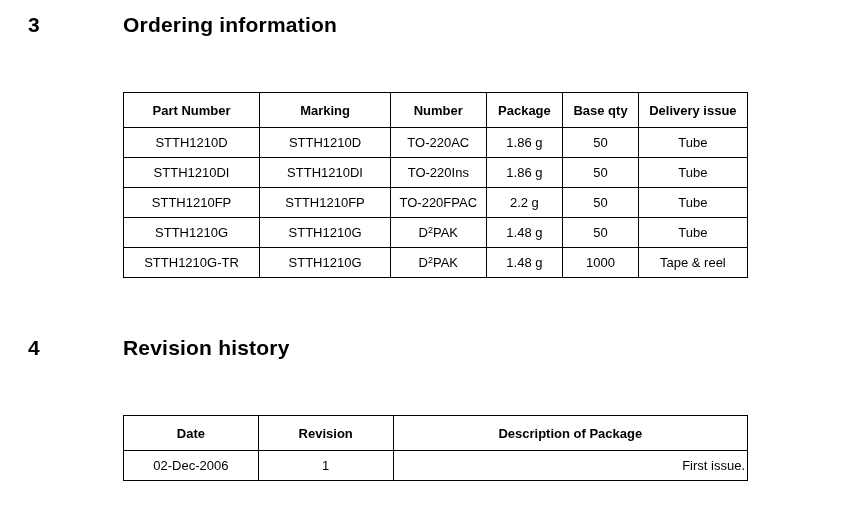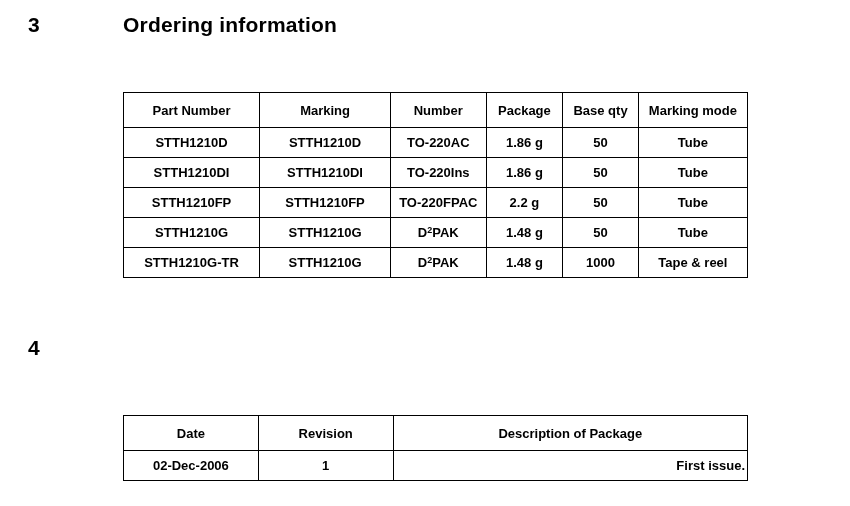--- a/index.html
+++ b/index.html
@@ -44,21 +44,21 @@
     vertical-align: middle;
     padding: 0 2px;
     overflow: hidden;
     white-space: nowrap;
   }
   table.doc-table th {
     font-weight: bold;
     height: 34px;
   }
   table.doc-table td {
-    font-weight: bold;
+    font-weight: normal;
     height: 29px;
   }
   table.doc-table td.align-left {
     text-align: right;
     padding-left: 6px;
   }
   sup {
     font-size: 9px;
     line-height: 0;
     position: relative;
@@ -100,21 +100,21 @@
         <col class="c4">
         <col class="c5">
     </colgroup>
     <thead>
         <tr>
           <th>Part Number</th>
           <th>Marking</th>
           <th>Number</th>
           <th>Package</th>
           <th>Base qty</th>
-          <th>Marking mode</th>
+          <th>Delivery issue</th>
         </tr>
       </thead>
     <tbody>
         <tr>
           <td>STTH1210D</td>
           <td>STTH1210D</td>
           <td>TO-220AC</td>
           <td>1.86 g</td>
           <td>50</td>
           <td>Tube</td>
@@ -149,20 +149,21 @@
           <td><span>D</span><sup>2</sup><span>PAK</span></td>
           <td>1.48 g</td>
           <td>1000</td>
           <td>Tape &amp; reel</td>
         </tr>
       </tbody>
   </table>
 
   <div class="section-heading" id="heading-revision">
     <span class="sec-num">4</span>
+    <span class="sec-title">Revision history</span>
   </div>
 
   <table class="doc-table" id="revision-table">
     <colgroup>
       <col class="c0">
         <col class="c1">
         <col class="c2">
     </colgroup>
     <thead>
         <tr>

